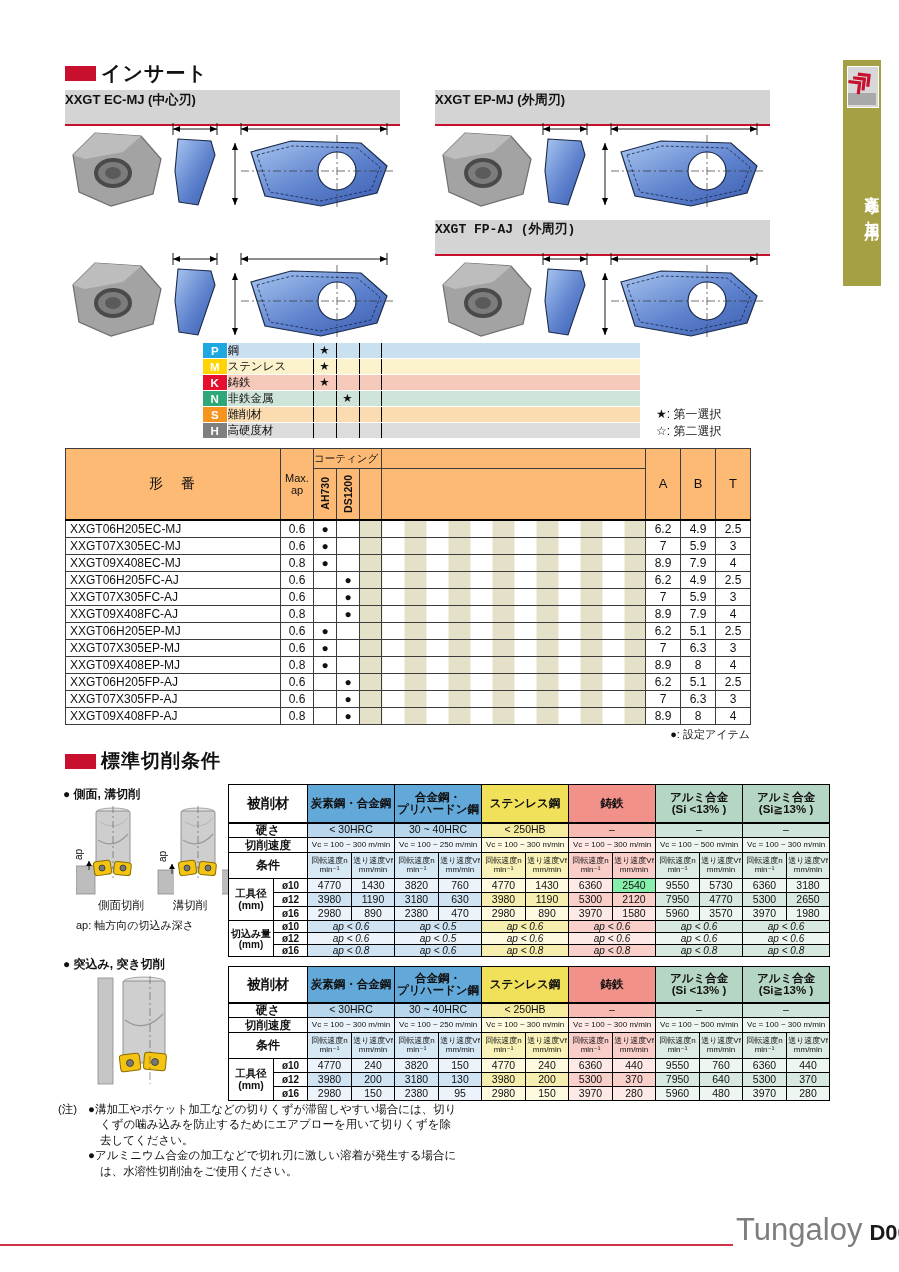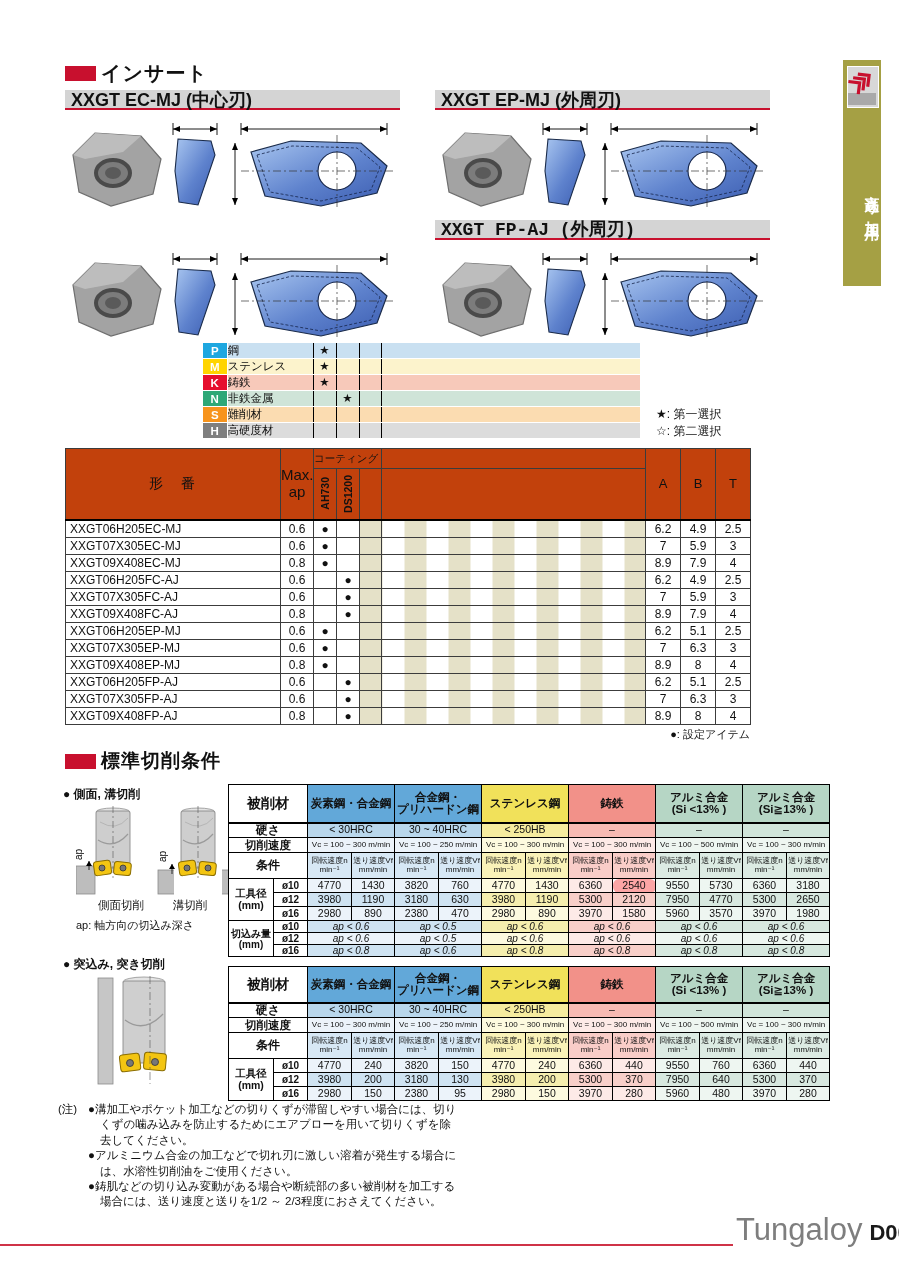--- a/index.html
+++ b/index.html
@@ -2,42 +2,42 @@
 <html><head>
 <meta charset="utf-8">
 <style>
   html,body{margin:0;padding:0;background:#fff;}
   #page{position:relative;width:899px;height:1272px;background:#fff;overflow:hidden;
         font-family:"Liberation Sans","DejaVu Sans",sans-serif;color:#111;}
   .abs{position:absolute;}
   
   .red-block{background:#c8102e;width:31px;height:15px;}
   .h1-title{font-size:20px;font-weight:bold;letter-spacing:1px;}
-  .sec-bar{background:#d4d4d4;height:20px;line-height:20px;font-size:18px;font-weight:bold;
-           padding-left:6px;border-bottom:2.5px solid #c8102e;box-sizing:border-box;}
+  .sec-bar{background:#d4d4d4;height:36px;line-height:20px;font-size:13px;font-weight:bold;
+           border-bottom:2.5px solid #c8102e;box-sizing:border-box;}
   
   .tab{background:#a5a044;}
   .tab-icon{position:absolute;left:4px;top:6px;width:30px;height:40px;border:1px solid #fff;background:#d8d8d8;}
   .vtext{position:absolute;left:0;top:56px;width:100%;text-align:center;color:#fff;font-size:15px;font-weight:bold;
          writing-mode:vertical-rl;text-orientation:upright;letter-spacing:3px;height:170px;margin:auto;}
   
   #mat-table{border-collapse:collapse;table-layout:fixed;width:437px;}
   #mat-table td{height:15px;border-bottom:1.5px solid #fff;font-size:11.5px;padding:0;overflow:hidden;}
   td.mletter{color:#fff;font-weight:bold;text-align:center;font-size:12px;border-right:1.5px solid #fff;}
   td.mname{padding-left:7px;}
   td.mstar{text-align:center;font-size:13px;line-height:13px;border-left:1.2px solid #000;}
   td.mstar.last{border-right:1.2px solid #000;}
   .legend{font-size:12px;line-height:17px;}
   
   #prod-table{border-collapse:collapse;table-layout:fixed;width:685px;border:1.5px solid #000;}
   #prod-table th,#prod-table td{border:1px solid #3c3c3c;padding:0;overflow:hidden;}
   #prod-table thead{border-bottom:2px solid #000;}
-  #prod-table thead th{font-weight:normal;background:#c2410c;}
+  #prod-table thead th{font-weight:normal;background:#fdba74;}
   th.ph-model{font-size:14px;font-weight:bold;letter-spacing:2px;}
-  th.ph-maxap{font-size:15px;white-space:pre-line;line-height:1.1;}
+  th.ph-maxap{font-size:11px;white-space:pre-line;line-height:1.1;}
   th.ph-coat{font-size:10.5px;text-align:left;padding-left:2px;height:19px;}
   th.ph-dim{font-size:13px;}
   .vert{writing-mode:vertical-rl;transform:rotate(180deg);font-size:10.5px;font-weight:bold;
         margin:0 auto;line-height:1;}
   .pstripe,.stripehead{background:repeating-linear-gradient(90deg,#fff 0 22px,#e5e1c8 22px 44px);}
   .pbeige{background:#e5e1c8;}
   .stripe-top{border-bottom:none !important;}
   #prod-table tbody td{height:16px;font-size:12px;text-align:center;}
   td.pmodel{text-align:left !important;padding-left:4px !important;font-size:11.5px;}
   td.pdot{font-size:12px;line-height:10px;}
@@ -499,21 +499,21 @@
           <th rowspan="3" class="cl pre">工具径
 (mm)</th>
           <th class="dia">ø10</th>
           <td class="val" style="background: rgb(236, 243, 250);">4770</td>
           <td class="val" style="background: rgb(236, 243, 250);">1430</td>
           <td class="val" style="background: rgb(236, 243, 250);">3820</td>
           <td class="val" style="background: rgb(236, 243, 250);">760</td>
           <td class="val" style="background: rgb(253, 250, 223);">4770</td>
           <td class="val" style="background: rgb(253, 250, 223);">1430</td>
           <td class="val" style="background: rgb(253, 234, 231);">6360</td>
-          <td class="val" style="background: #fca5a5; border-radius: 6px;">2540</td>
+          <td class="val" style="background: #86efac;">2540</td>
           <td class="val" style="background: rgb(238, 246, 241);">9550</td>
           <td class="val" style="background: rgb(238, 246, 241);">5730</td>
           <td class="val" style="background: rgb(238, 246, 241);">6360</td>
           <td class="val" style="background: rgb(238, 246, 241);">3180</td>
         </tr>
         <tr style="height: 14px;">
           <th class="dia">ø12</th>
           <td class="val" style="background: rgb(207, 227, 242);">3980</td>
           <td class="val" style="background: rgb(207, 227, 242);">1190</td>
           <td class="val" style="background: rgb(207, 227, 242);">3180</td>
@@ -711,21 +711,20 @@
           <td class="val" style="background: rgb(238, 246, 241);">3970</td>
           <td class="val" style="background: rgb(238, 246, 241);">280</td>
         </tr>
       </tbody>
     </table>
 
   <div class="abs note-prefix" style="left:58px;top:1102px;">(注)</div>
   <div id="notes-left" class="abs notes" style="left:88px;top:1102px;width:374px;">
       <div class="note">●溝加工やポケット加工などの切りくずが滞留しやすい場合には、切りくずの噛み込みを防止するためにエアブローを用いて切りくずを除去してください。</div>
       <div class="note">●アルミニウム合金の加工などで切れ刃に激しい溶着が発生する場合には、水溶性切削油をご使用ください。</div>
-      <div class="note">●鋳肌などの切り込み変動がある場合や断続部の多い被削材を加工する場合には、送り速度と送りを1/2 ～ 2/3程度におさえてください。</div>
     </div>
 
   <div class="abs footer-line" style="left:0;top:1244px;width:733px;"></div>
   <div class="abs" style="left:736px;top:1212px;display:flex;align-items:baseline;gap:7px;">
     <span class="brand">Tungaloy</span>
     <span class="pageno">D005</span>
   </div>
 
 </div>
 

